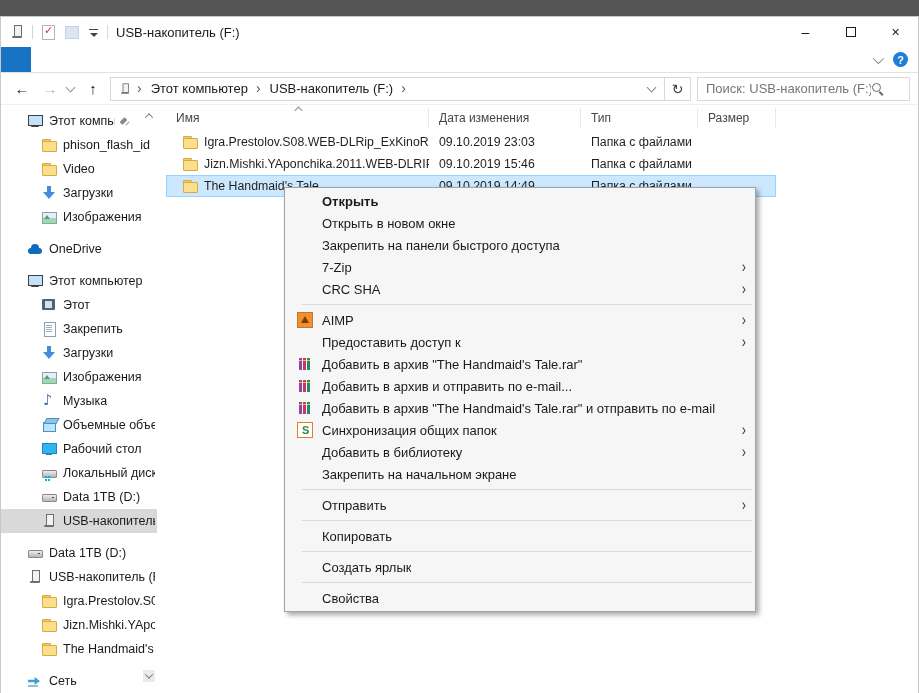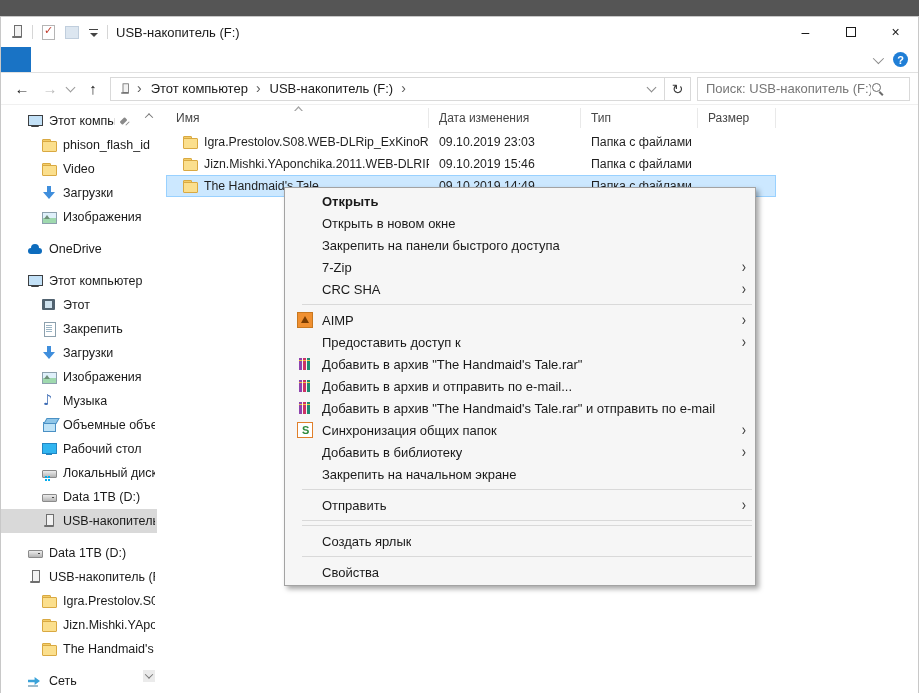--- a/index.html
+++ b/index.html
@@ -422,20 +422,25 @@
         <span class="mlbl">Закрепить на начальном экране</span>
 
       </div>
       <div class="menu-sep"></div>
       <div class="menu-item">
         <span class="mic"></span>
         <span class="mlbl">Отправить</span>
         <span class="marrow">›</span>
       </div>
       <div class="menu-sep"></div>
+      <div class="menu-item">
+        <span class="mic"></span>
+        <span class="mlbl">Копировать</span>
+
+      </div>
       <div class="menu-sep"></div>
       <div class="menu-item">
         <span class="mic"></span>
         <span class="mlbl">Создать ярлык</span>
 
       </div>
       <div class="menu-sep"></div>
       <div class="menu-item">
         <span class="mic"></span>
         <span class="mlbl">Свойства</span>

